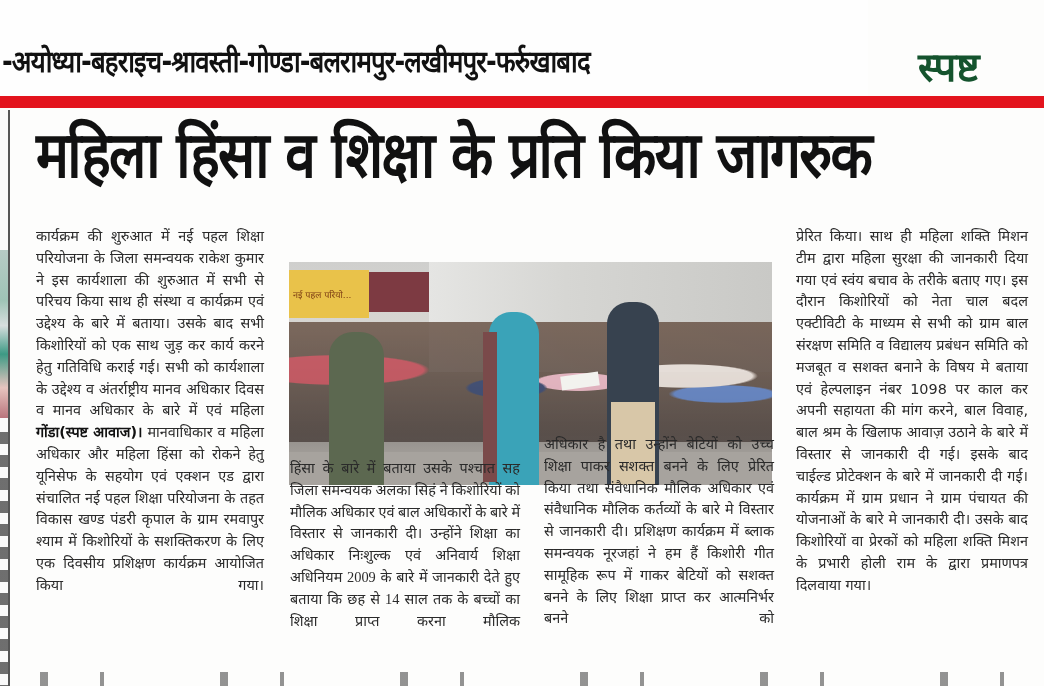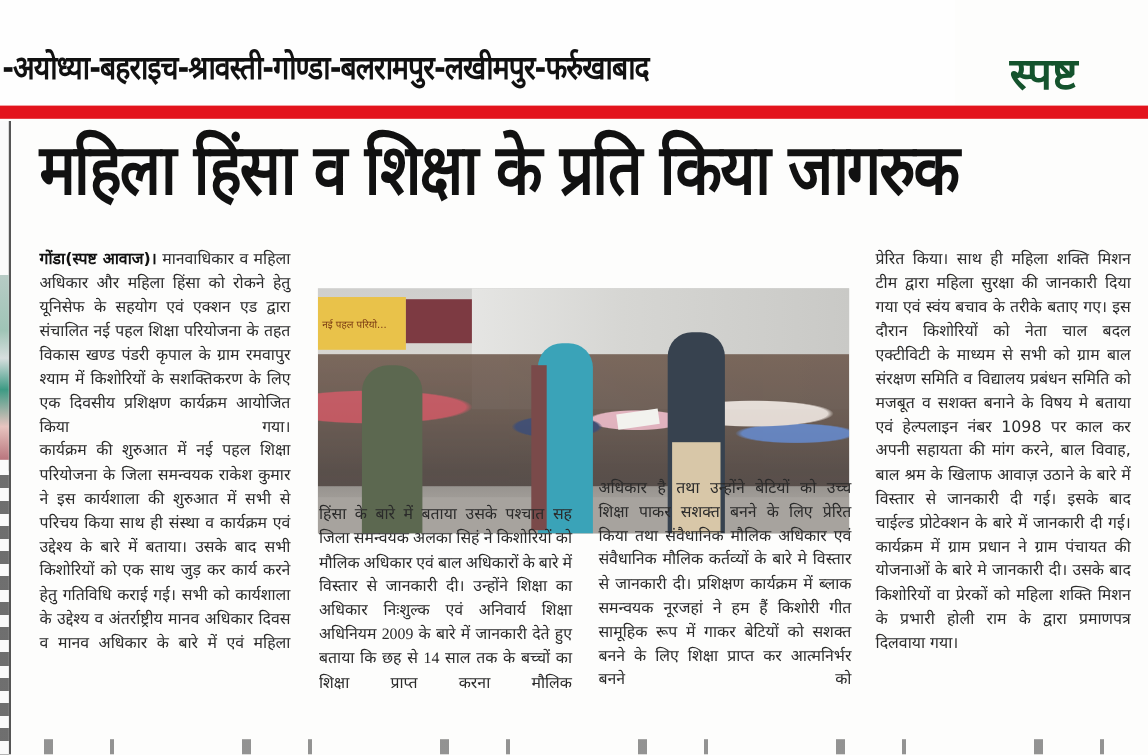--- a/index.html
+++ b/index.html
@@ -60,22 +60,22 @@
 <div class="redbar"></div>
 
 <div class="left-strip">
   <div class="photo-frag"></div>
   <div class="txt-frag"></div>
 </div>
 
 <h1 class="headline">महिला हिंसा व शिक्षा के प्रति किया जागरुक</h1>
 
 <div class="col col1">
+  <p>कार्यक्रम की शुरुआत में नई पहल शिक्षा परियोजना के जिला समन्वयक राकेश कुमार ने इस कार्यशाला की शुरुआत में सभी से परिचय किया साथ ही संस्था व कार्यक्रम एवं उद्देश्य के बारे में बताया। उसके बाद सभी किशोरियों को एक साथ जुड़ कर कार्य करने हेतु गतिविधि कराई गई। सभी को कार्यशाला के उद्देश्य व अंतर्राष्ट्रीय मानव अधिकार दिवस व मानव अधिकार के बारे में एवं महिला</p>
   <p><span class="byline">गोंडा(स्पष्ट आवाज)।</span> <span>मानवाधिकार व महिला अधिकार और महिला हिंसा को रोकने हेतु यूनिसेफ के सहयोग एवं एक्शन एड द्वारा संचालित नई पहल शिक्षा परियोजना के तहत विकास खण्ड पंडरी कृपाल के ग्राम रमवापुर श्याम में किशोरियों के सशक्तिकरण के लिए एक दिवसीय प्रशिक्षण कार्यक्रम आयोजित किया गया।</span></p>
-  <p>कार्यक्रम की शुरुआत में नई पहल शिक्षा परियोजना के जिला समन्वयक राकेश कुमार ने इस कार्यशाला की शुरुआत में सभी से परिचय किया साथ ही संस्था व कार्यक्रम एवं उद्देश्य के बारे में बताया। उसके बाद सभी किशोरियों को एक साथ जुड़ कर कार्य करने हेतु गतिविधि कराई गई। सभी को कार्यशाला के उद्देश्य व अंतर्राष्ट्रीय मानव अधिकार दिवस व मानव अधिकार के बारे में एवं महिला</p>
 </div>
 
 <div class="photo">
   <div class="wall"></div>
   <div class="banner"></div>
   <div class="banner-text">नई पहल परियो...</div>
   <div class="poster"></div>
   <div class="crowd"></div>
   <div class="floor"></div>
   <div class="fig1"></div>

